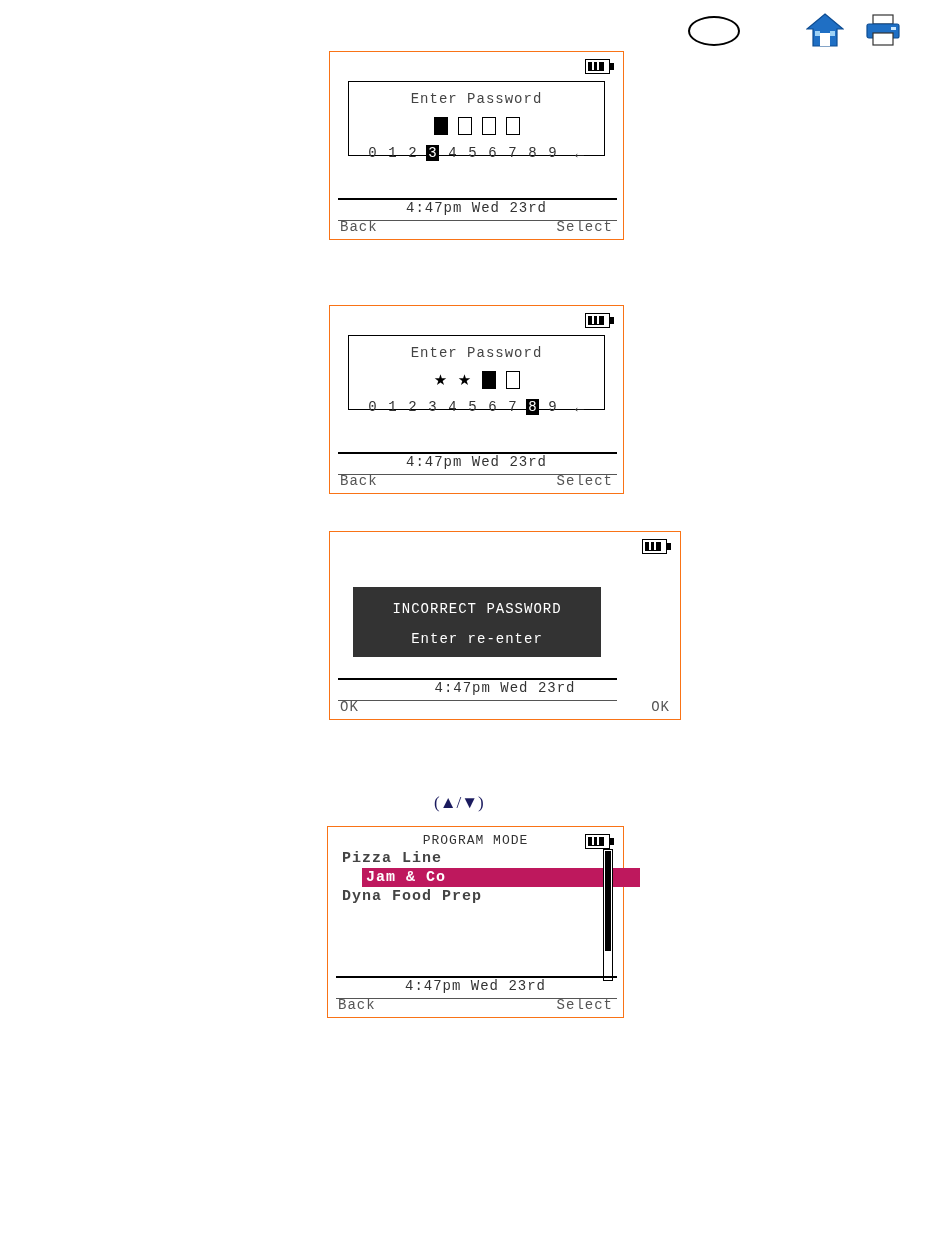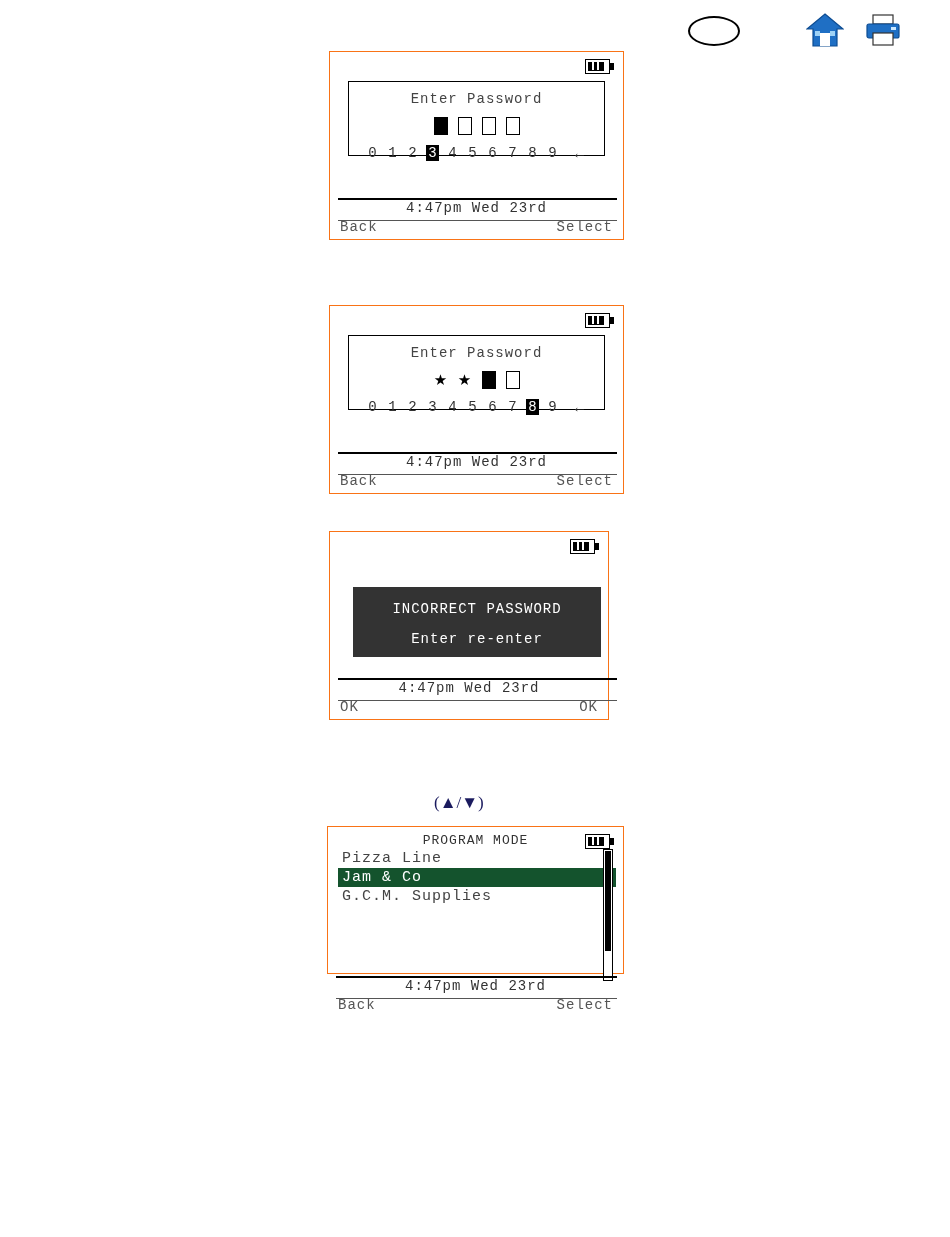--- a/index.html
+++ b/index.html
@@ -207,33 +207,35 @@
     font-size: 13px;
     color: #333;
     top: 6px;
   }
   .list-area {
     position: absolute;
     left: 10px;
     top: 22px;
     right: 10px;
     bottom: 40px;
+    font-weight: bold;
   }
   .list-item {
     font-size: 15px;
     color: #444;
     padding-left: 4px;
     height: 19px;
     line-height: 19px;
     letter-spacing: 1px;
   }
   .list-item.sel {
-    background: #14532d;
+    background: #be185d;
     color: #ffffff;
     width: 274px;
+    margin-left: 24px;
   }
   .scrollbar-track {
     position: absolute;
     right: 0;
     top: 0;
     width: 10px;
     height: 132px;
     border: 1px solid #000;
     box-sizing: border-box;
     background: #fff;
@@ -364,21 +366,21 @@
     </div>
 
     <div class="hr-thick" style="left:8px; top:146px; width:279px;"></div>
     <div class="status-time mono" style="top:148px;">4:47pm  Wed 23rd</div>
     <div class="hr-thin" style="left:8px; top:168px; width:279px;"></div>
     <div class="softkey-left mono" style="left:10px; top:167px;">Back</div>
     <div class="softkey-right mono" style="right:10px; top:167px;">Select</div>
   </div>
 </div>
 
-<div class="device" style="left:329px; top:531px; width:280px; height:189px;">
+<div class="device" style="left:329px; top:531px; width:352px; height:189px;">
   <div class="lcd-top">
 
     <div class="battery">
       <div class="batt-body">
           <div class="batt-fill"></div>
         </div>
       <div class="batt-gap" style="left:7px;"></div>
       <div class="batt-gap" style="left:12px;"></div>
       <div class="batt-tip"></div>
     </div>
@@ -391,38 +393,38 @@
     <div class="hr-thick" style="left:8px; top:146px; width:279px;"></div>
     <div class="status-time mono" style="top:148px;">4:47pm  Wed 23rd</div>
     <div class="hr-thin" style="left:8px; top:168px; width:279px;"></div>
     <div class="softkey-left mono" style="left:10px; top:167px;">OK</div>
     <div class="softkey-right mono" style="right:10px; top:167px;">OK</div>
   </div>
 </div>
 
 <div class="nav-hint" style="left:434px; top:793px;">(▲/▼)</div>
 
-<div class="device" style="left:327px; top:826px; width:297px; height:148px;">
+<div class="device" style="left:327px; top:826px; width:297px; height:192px;">
   <div class="lcd-top">
 
     <div class="battery">
       <div class="batt-body">
           <div class="batt-fill"></div>
         </div>
       <div class="batt-gap" style="left:7px;"></div>
       <div class="batt-gap" style="left:12px;"></div>
       <div class="batt-tip"></div>
     </div>
 
     <div class="pm-title mono">PROGRAM MODE</div>
 
     <div class="list-area">
       <div class="list-item mono">Pizza Line</div>
       <div class="list-item mono sel">Jam &amp; Co</div>
-      <div class="list-item mono">G.C.M. Supplies</div>
+      <div class="list-item mono">Dyna Food Prep</div>
 
       <div class="scrollbar-track">
         <div class="scrollbar-thumb"></div>
       </div>
     </div>
 
     <div class="hr-thick" style="left:8px; top:149px; width:281px;"></div>
     <div class="status-time mono" style="top:151px;">4:47pm  Wed 23rd</div>
     <div class="hr-thin" style="left:8px; top:171px; width:281px;"></div>
     <div class="softkey-left mono" style="left:10px; top:170px;">Back</div>

